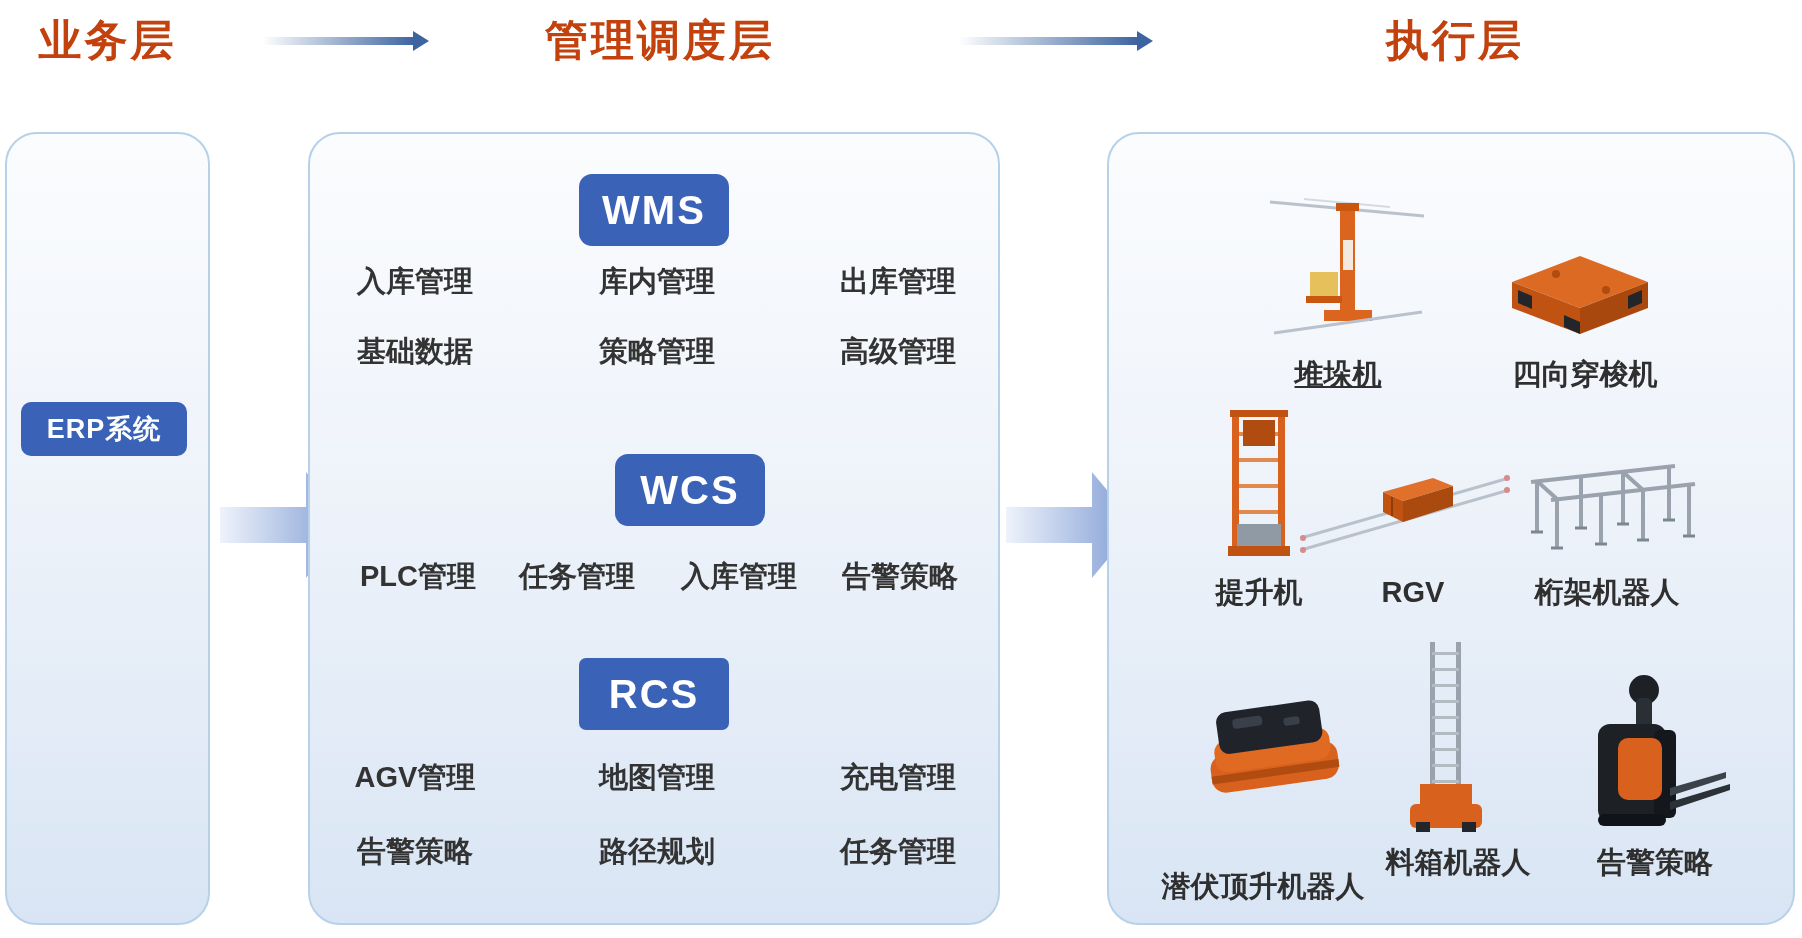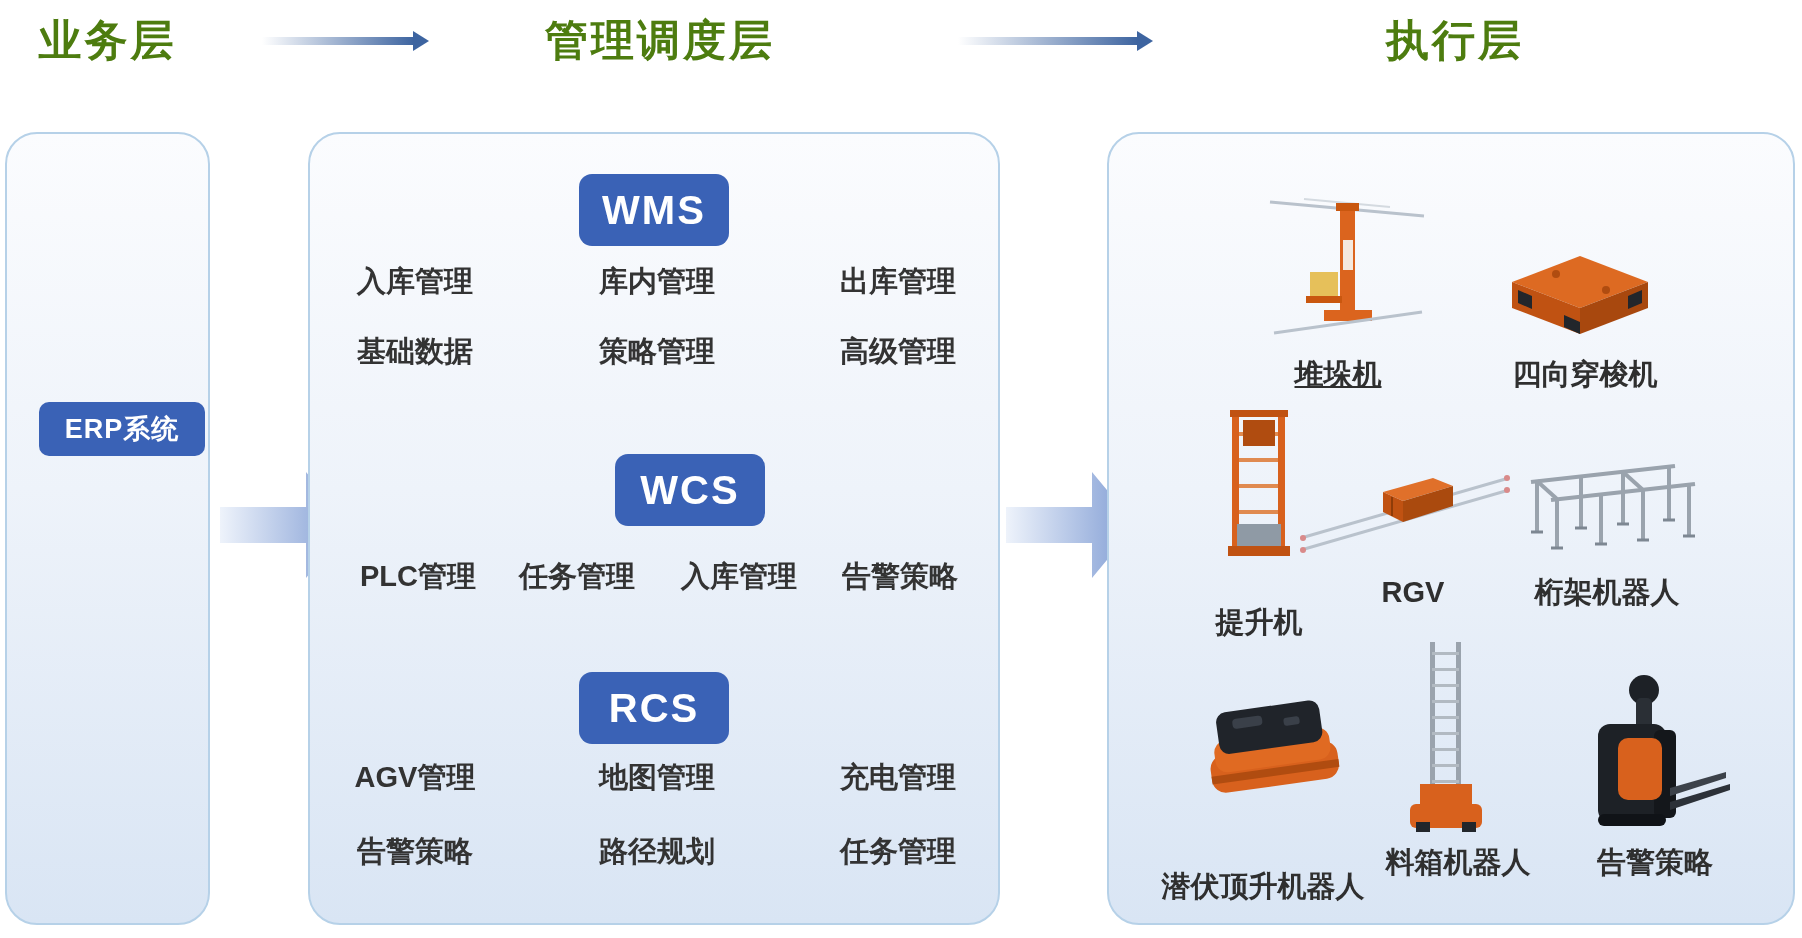--- a/index.html
+++ b/index.html
@@ -3,40 +3,40 @@
 <meta charset="utf-8">
 <style>
   html,body{margin:0;padding:0;background:#ffffff;}
   body{
     width:1802px;height:938px;position:relative;overflow:hidden;
     font-family:"Liberation Sans","DejaVu Sans",sans-serif;
   }
   
   .layer-title{
     position:absolute;top:12px;height:56px;line-height:56px;
-    font-size:43px;font-weight:bold;color:#4d7c0f;letter-spacing:3px;
+    font-size:43px;font-weight:bold;color:#c2410c;letter-spacing:3px;
     text-align:center;white-space:nowrap;
   }
   .h-arrow{
     position:absolute;top:37px;height:8px;
     background:linear-gradient(90deg,rgba(61,100,160,0),#3d64a0);
   }
   .h-arrow::after{
     content:"";position:absolute;right:-15px;top:-6px;width:0;height:0;
     border-left:16px solid #3d64a0;border-top:10px solid transparent;border-bottom:10px solid transparent;
   }
   
   .panel{
     position:absolute;top:132px;height:793px;border-radius:32px;
     border:2px solid #b6d1e8;box-sizing:border-box;
     background:linear-gradient(180deg,#fbfcfe 0%,#eef3fa 45%,#d9e5f4 100%);
   }
   
   .sys-pill{
-    position:absolute;left:32px;width:166px;height:54px;border-radius:10px;
+    position:absolute;left:14px;width:166px;height:54px;border-radius:10px;
     background:#3a62b6;color:#ffffff;font-size:27px;font-weight:bold;
     display:flex;align-items:center;justify-content:center;letter-spacing:1px;
   }
   .badge{
     position:absolute;left:579px;width:150px;height:72px;border-radius:13px;
     background:#3a62b6;color:#ffffff;font-size:40px;font-weight:bold;
     display:flex;align-items:center;justify-content:center;letter-spacing:2px;
   }
   
   .feat{
@@ -85,21 +85,21 @@
 <div class="feat" style="left:315px;top:332px;">基础数据</div>
 <div class="feat" style="left:557px;top:332px;">策略管理</div>
 <div class="feat" style="left:798px;top:332px;">高级管理</div>
 
 <div class="badge" style="top:454px;margin-left:36px;">WCS</div>
 <div class="feat narrow" style="left:333px;top:557px;text-align:center;">PLC管理</div>
 <div class="feat narrow" style="left:492px;top:557px;">任务管理</div>
 <div class="feat narrow" style="left:654px;top:557px;">入库管理</div>
 <div class="feat narrow" style="left:815px;top:557px;">告警策略</div>
 
-<div class="badge" style="top:672px;">RCS</div>
+<div class="badge" style="top:658px;border-radius:7px;">RCS</div>
 <div class="feat" style="left:315px;top:758px;">AGV管理</div>
 <div class="feat" style="left:557px;top:758px;">地图管理</div>
 <div class="feat" style="left:798px;top:758px;">充电管理</div>
 <div class="feat" style="left:315px;top:832px;">告警策略</div>
 <div class="feat" style="left:557px;top:832px;">路径规划</div>
 <div class="feat" style="left:798px;top:832px;">任务管理</div>
 
 <div class="icon-box" style="left:1006px;top:466px;">
   <svg width="132" height="118" viewBox="0 0 132 118">
     <defs>
@@ -150,21 +150,21 @@
     <rect x="8" y="2" width="58" height="7" fill="#c05212"></rect>
     <rect x="17" y="24" width="39" height="4" fill="#e08a50"></rect>
     <rect x="17" y="50" width="39" height="4" fill="#e08a50"></rect>
     <rect x="17" y="76" width="39" height="4" fill="#e08a50"></rect>
     <rect x="17" y="102" width="39" height="4" fill="#e08a50"></rect>
     <rect x="21" y="12" width="32" height="26" fill="#b04c10"></rect>
     <rect x="15" y="116" width="44" height="22" fill="#8f9aa5"></rect>
     <rect x="6" y="138" width="62" height="10" fill="#c05212"></rect>
   </svg>
 </div>
-<div class="equip-label" style="left:1189px;width:140px;top:604px;">提升机</div>
+<div class="equip-label" style="left:1189px;width:140px;top:574px;">提升机</div>
 
 <div class="icon-box" style="left:1295px;top:450px;">
   <svg width="220" height="108" viewBox="0 0 220 108">
     <line x1="6" y1="88" x2="214" y2="28" stroke="#b9c2cc" stroke-width="3"></line>
     <line x1="6" y1="100" x2="214" y2="40" stroke="#b9c2cc" stroke-width="3"></line>
     <circle cx="8" cy="88" r="3" fill="#d98a8a"></circle>
       <circle cx="8" cy="100" r="3" fill="#d98a8a"></circle>
     <circle cx="212" cy="28" r="3" fill="#d98a8a"></circle>
       <circle cx="212" cy="40" r="3" fill="#d98a8a"></circle>
     <polygon points="88,42 138,28 158,36 108,51" fill="#e0702a"></polygon>

